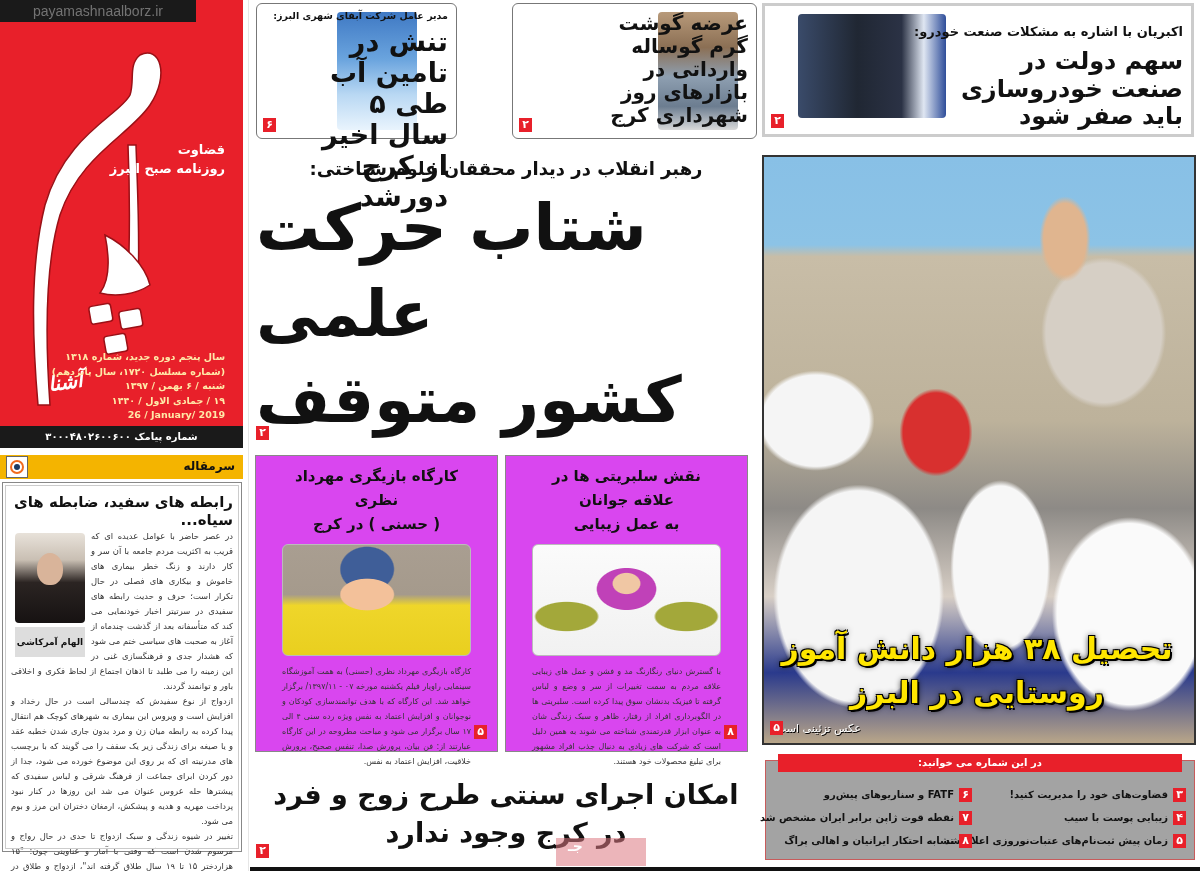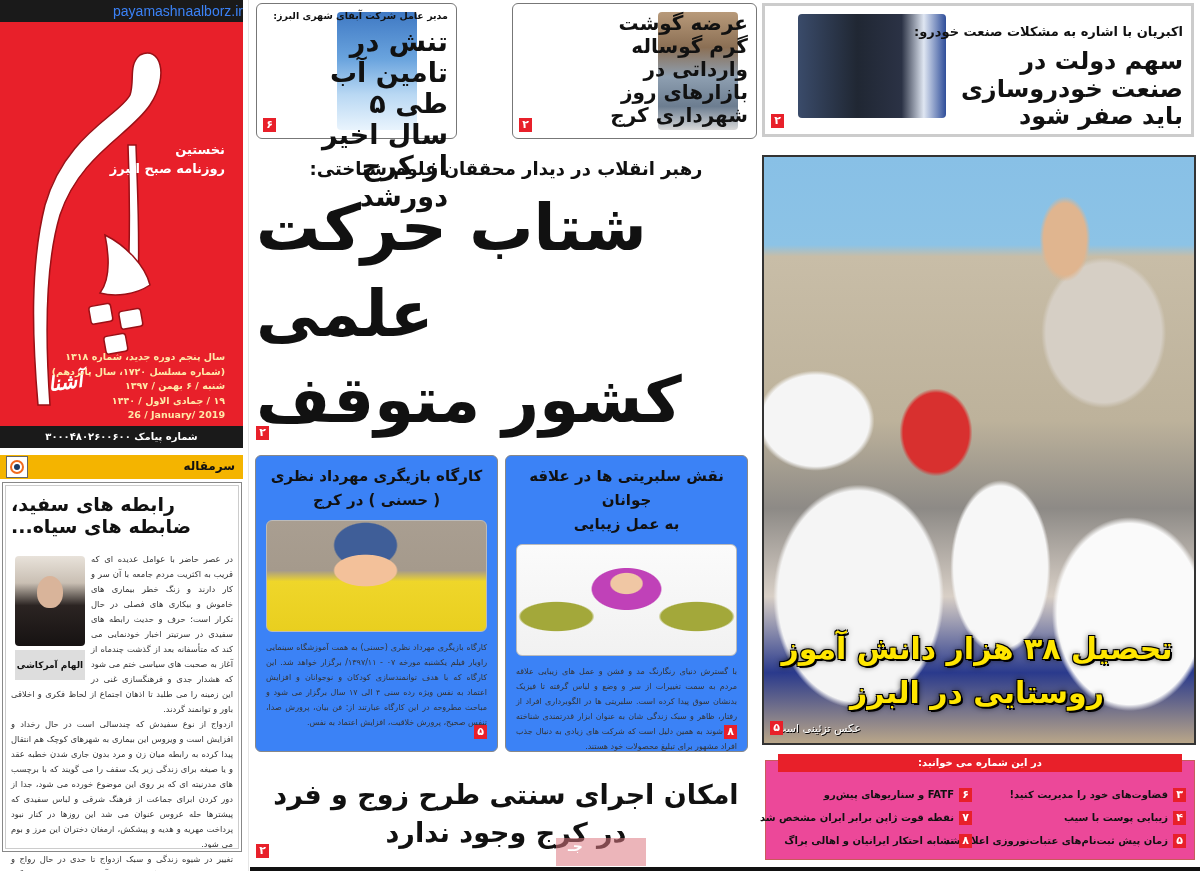--- a/index.html
+++ b/index.html
@@ -4,35 +4,35 @@
 <style>
   * { box-sizing: border-box; margin: 0; padding: 0; }
   html, body { width: 1200px; height: 871px; overflow: hidden; background: #ffffff; }
   body { font-family: "DejaVu Sans", sans-serif; color: #111; position: relative; direction: rtl; }
 
   .abs { position: absolute; }
   .pg-badge { display: inline-block; background: #e8202a; color: #fff; font-weight: bold; font-size: 11px; line-height: 14px; width: 13px; text-align: center; }
 
   
   #masthead { left: 0; top: 0; width: 243px; height: 448px; background: #e8202a; }
-  #masthead .url-bar { position: absolute; left: 0; top: 0; width: 243px; height: 22px; background: #1a1a1a; color: #3b82f6; font-family: "Liberation Sans", sans-serif; font-size: 14px; line-height: 22px; text-align: right; direction: ltr; }
+  #masthead .url-bar { position: absolute; left: 0; top: 0; width: 196px; height: 22px; background: #1a1a1a; color: #737373; font-family: "Liberation Sans", sans-serif; font-size: 14px; line-height: 22px; text-align: center; direction: ltr; }
   #masthead .logo-word { position: absolute; left: 10px; top: 35px; width: 160px; height: 380px; }
   #masthead .tagline { position: absolute; right: 18px; top: 140px; color: #fff; font-size: 13px; line-height: 19px; text-align: right; font-weight: bold; }
   #masthead .ashna { position: absolute; left: 48px; top: 370px; color: #fff; font-family: "DejaVu Serif", serif; font-size: 20px; font-style: italic; font-weight: bold; transform: rotate(-8deg); }
   #masthead .issue-info { position: absolute; right: 18px; top: 350px; color: #ffe9a8; font-size: 9.5px; line-height: 14.5px; text-align: right; font-weight: bold; }
   #masthead .sms-bar { position: absolute; left: 0; bottom: 0; width: 243px; height: 22px; background: #1a1a1a; color: #fff; font-size: 10px; line-height: 22px; text-align: center; font-weight: bold; }
 
   
   #editorial-header { left: 0; top: 455px; width: 243px; height: 24px; background: #f4b400; }
   #editorial-header .label { position: absolute; right: 8px; top: 4px; font-size: 12px; font-weight: bold; color: #111; }
   #editorial-header .eye { position: absolute; left: 6px; top: 1px; width: 22px; height: 22px; background: #fff; border: 1px solid #666; }
   #editorial-header .eye::before { content: ""; position: absolute; left: 3px; top: 3px; width: 14px; height: 14px; border-radius: 50%; background: #f06a1d; }
   #editorial-header .eye::after { content: ""; position: absolute; left: 7px; top: 7px; width: 6px; height: 6px; border-radius: 50%; background: #1c3b63; box-shadow: 0 0 0 2px #fff; }
   #editorial { left: 2px; top: 482px; width: 240px; height: 370px; border: 1px solid #888; outline: 1px solid #ccc; outline-offset: -4px; padding: 10px 8px; }
-  #editorial .title { font-size: 19px; font-weight: bold; text-align: left; margin-bottom: 15px; }
+  #editorial .title { font-size: 15px; font-weight: bold; text-align: right; margin-bottom: 0; }
   #editorial .author-photo { float: left; width: 70px; height: 90px; margin: 4px 6px 4px 4px; border-radius: 4px; background: linear-gradient(180deg, #e8e2da 0%, #c9bfb3 30%, #2b2422 55%, #161212 100%); position: relative; }
   #editorial .author-photo::before { content: ""; position: absolute; left: 22px; top: 20px; width: 26px; height: 32px; border-radius: 50% 50% 45% 45%; background: #d9b49a; }
   #editorial .author-name { float: left; clear: left; width: 70px; margin: 0 6px 6px 4px; background: #ddd; font-size: 9px; text-align: center; padding: 10px 0; font-weight: bold; }
   #editorial .body { font-size: 8.4px; line-height: 15px; text-align: justify; color: #333; }
 
   
   .teaser-box { border: 1px solid #777; border-radius: 6px; background: #fff; }
   #teaser-water { left: 256px; top: 3px; width: 201px; height: 136px; }
   #teaser-meat { left: 512px; top: 3px; width: 245px; height: 136px; }
   #teaser-auto { left: 762px; top: 3px; width: 432px; height: 134px; border-radius: 0; border: 3px solid #ccc; }
@@ -49,21 +49,21 @@
   #teaser-auto .teaser-headline { top: 42px; font-size: 24px; width: 240px; }
   .teaser-box .pg-badge { position: absolute; left: 6px; bottom: 6px; }
 
   
   #main-story { left: 256px; top: 150px; width: 500px; height: 296px; }
   #main-story .kicker { text-align: center; font-size: 18px; font-weight: bold; margin-top: 8px; }
   #main-story .headline { text-align: left; font-size: 64px; font-weight: 900; line-height: 86px; margin-top: 6px; letter-spacing: -1px; }
   #main-story .pg-badge { position: absolute; left: 0; bottom: 6px; }
 
   
-  .mid-box { border: 1px solid #888; border-radius: 6px; background: #3b82f6; padding: 8px 10px; }
+  .mid-box { border: 1px solid #888; border-radius: 0; background: #d946ef; padding: 8px 26px; }
   #box-workshop { left: 255px; top: 455px; width: 243px; height: 297px; }
   #box-celebs { left: 505px; top: 455px; width: 243px; height: 297px; }
   .mid-box .title { font-size: 15px; font-weight: bold; text-align: center; line-height: 24px; }
   .mid-box .img { height: 112px; border-radius: 6px; margin: 8px 0; border: 1px solid #bbb; }
   #box-workshop .img { background: radial-gradient(ellipse at 45% 45%, #f3c19a 0 18%, transparent 19%), radial-gradient(ellipse at 45% 22%, #3f5e98 0 18%, transparent 19%), linear-gradient(180deg, #a99e91 0%, #a59a8c 45%, #efd62a 55%, #e9cf1f 100%); }
   #box-celebs .img { background: radial-gradient(ellipse at 50% 35%, #f0c7a4 0 10%, transparent 11%), radial-gradient(ellipse at 50% 40%, #c041b8 0 22%, transparent 23%), radial-gradient(ellipse at 18% 65%, #a3a83a 0 14%, transparent 15%), radial-gradient(ellipse at 82% 65%, #a3a83a 0 14%, transparent 15%), linear-gradient(180deg, #fbfbfb 0%, #f1f1f1 100%); }
   .mid-box .body { font-size: 8px; line-height: 15px; color: #333; text-align: justify; }
   .mid-box .pg-badge { position: absolute; right: 10px; bottom: 12px; }
 
   
@@ -82,21 +82,21 @@
       radial-gradient(ellipse at 55% 70%, #f7f7f7 0 14%, transparent 15%),
       radial-gradient(ellipse at 22% 75%, #f5f5f5 0 17%, transparent 18%),
       radial-gradient(ellipse at 85% 78%, #fafafa 0 14%, transparent 15%),
       linear-gradient(180deg, #88c0e6 0%, #8cc3e6 15%, #c8bda7 17%, #bdb29b 45%, #8d8a86 60%, #d8cfc6 75%, #2a3a8c 88%, #b9a689 100%);
   }
   #photo-story .headline { position: absolute; left: 10px; right: 14px; top: 470px; text-align: center; color: #ffe600; font-size: 30px; font-weight: 900; line-height: 44px; text-shadow: 2px 2px 0 #000, -1px -1px 0 #000, 1px -1px 0 #000, -1px 1px 0 #000, 0 0 6px #000; }
   #photo-story .caption { position: absolute; left: 12px; bottom: 8px; color: #fff; font-size: 11px; font-weight: normal; text-shadow: 1px 1px 0 #000; }
   #photo-story .pg-badge { position: absolute; left: 6px; bottom: 8px; }
 
   
-  #in-this-issue { left: 765px; top: 760px; width: 430px; height: 100px; border: 1px solid #c85b5b; background: #ec4899; }
+  #in-this-issue { left: 765px; top: 760px; width: 430px; height: 100px; border: 1px solid #c85b5b; background: #a3a3a3; }
   #in-this-issue .header { position: absolute; left: 12px; right: 12px; top: -7px; height: 18px; background: #e8202a; color: #fff; font-size: 10px; font-weight: bold; text-align: center; line-height: 18px; }
   #in-this-issue .col { position: absolute; top: 22px; width: 205px; }
   #in-this-issue .col-right { right: 8px; }
   #in-this-issue .col-left { right: 222px; }
   #in-this-issue .item { display: flex; align-items: center; gap: 5px; height: 23px; font-size: 10px; font-weight: bold; white-space: nowrap; }
   #in-this-issue .item .pg-badge { flex: 0 0 auto; }
 
   #bottom-rule { left: 250px; top: 867px; width: 950px; height: 4px; background: #111; }
   #col-rule { left: 248px; top: 0; width: 1px; height: 871px; background: #e6e6e6; }
 </style>
@@ -111,21 +111,21 @@
     <g fill="#fff" stroke="#9a1016" stroke-width="1.5">
       <path d="M130 20 C150 10, 160 40, 140 70 C120 100, 70 120, 50 180 C35 230, 35 300, 40 370 L28 370 C22 300, 20 230, 35 170 C55 100, 110 80, 120 60 C125 45, 118 30, 130 20 Z"></path>
       <path d="M118 110 L126 110 C128 170, 130 200, 128 250 L118 250 C120 200, 120 160, 118 110 Z"></path>
       <path d="M95 200 C115 210, 135 230, 140 250 C125 260, 105 262, 90 258 C100 245, 100 225, 95 200 Z"></path>
       <rect x="80" y="270" width="22" height="18" rx="3" transform="rotate(-10 90 280)"></rect>
       <rect x="110" y="275" width="22" height="18" rx="3" transform="rotate(-10 120 285)"></rect>
       <rect x="95" y="300" width="22" height="18" rx="3" transform="rotate(-10 105 310)"></rect>
     </g>
   </svg>
   <div class="tagline">
-    <div>نخستین</div>
+    <div>قضاوت</div>
     <div>روزنامه صبح البرز</div>
   </div>
   <div class="ashna">آشنا</div>
   <div class="issue-info">
     <div>سال پنجم دوره جدید، شماره ۱۳۱۸</div>
     <div>(شماره مسلسل ۱۷۲۰، سال پانزدهم)</div>
     <div>شنبه / ۶ بهمن / ۱۳۹۷</div>
     <div>۱۹ / جمادی الاول / ۱۴۴۰</div>
     <div style="direction:ltr;text-align:right;">26 / January/ 2019</div>
     <div>قیمت ۱۰۰۰۰ ریال</div>

